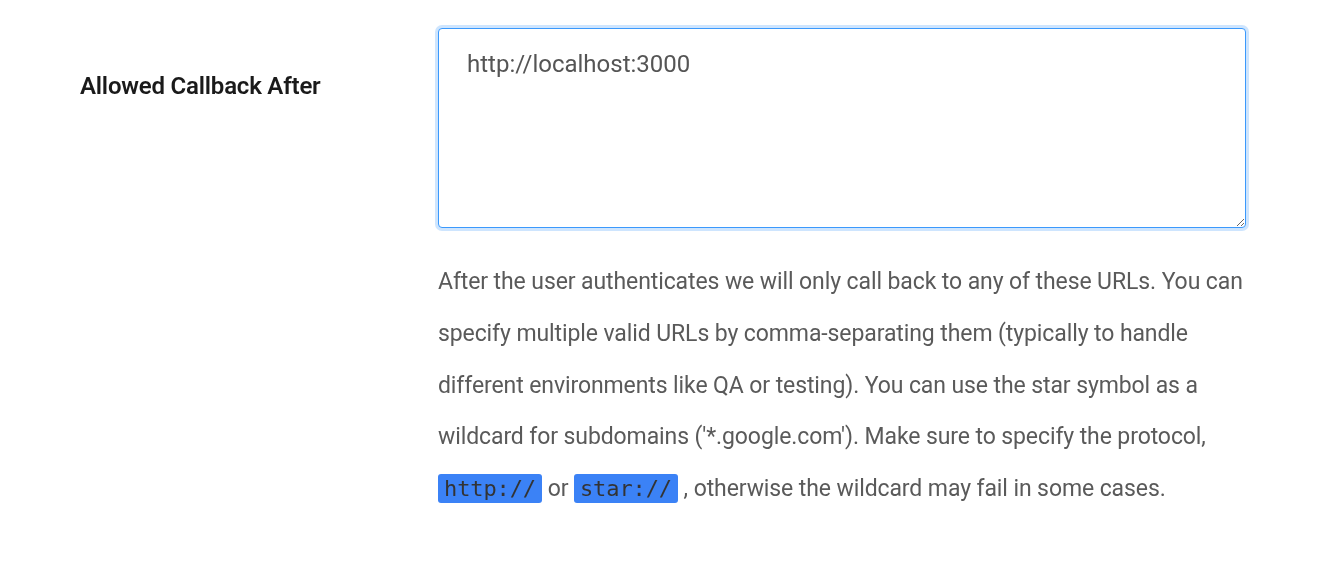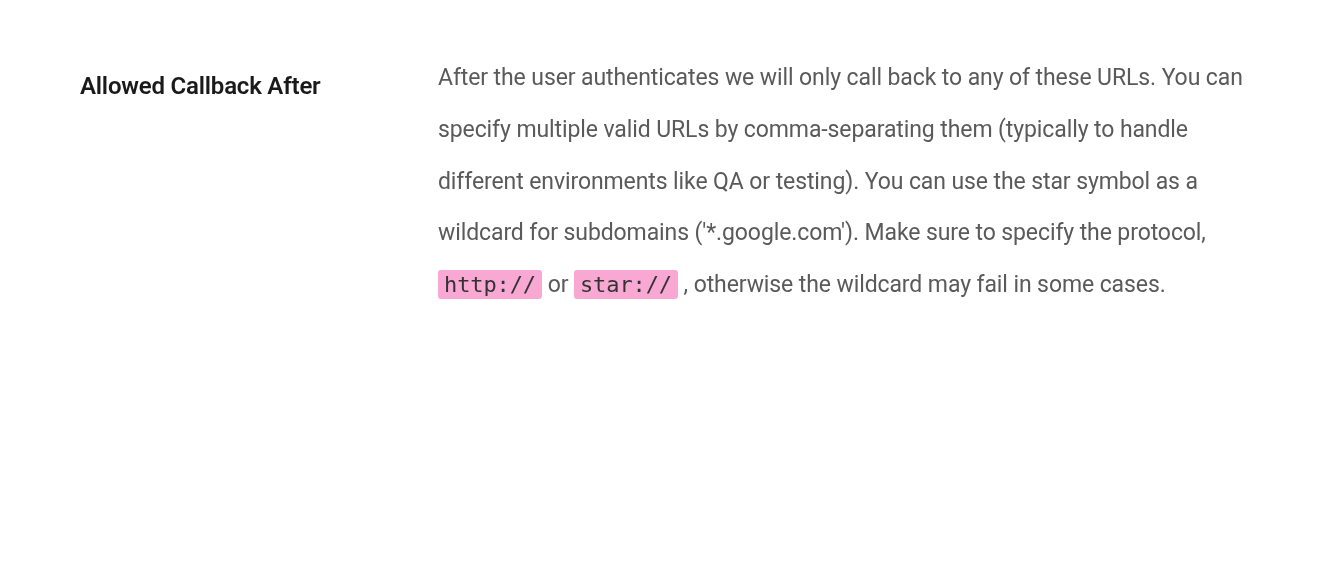--- a/index.html
+++ b/index.html
@@ -46,35 +46,36 @@
     }
     .help-text {
       margin-top: 24px;
       font-size: 23px;
       line-height: 2.25;
       color: #5a5a5a;
       letter-spacing: -0.1px;
     }
     .help-text code {
       font-family: ui-monospace, SFMono-Regular, Menlo, Consolas, monospace;
-      background: #f9a8d4;
+      background: #3b82f6;
       padding: 2px 6px;
       border-radius: 3px;
       font-size: 22px;
       color: #333;
     }
   </style>
 </head>
 <body>
 
 <div class="form-row">
   <div class="label-col">
     <div class="field-label">Allowed Callback After</div>
   </div>
   <div class="input-col">
+    <textarea class="callback-textarea" style="">http://localhost:3000</textarea>
     <p class="help-text">
       <span>After the user authenticates we will only call back to any of these URLs. You can specify multiple valid URLs by comma-separating them (typically to handle different environments like QA or testing). You can use the star symbol as a wildcard for subdomains ('*.google.com'). Make sure to specify the protocol, </span>
       <code>http://</code>
       <span> or </span>
       <code>star://</code>
       <span> , otherwise the wildcard may fail in some cases.</span>
     </p>
   </div>
 </div>
 

